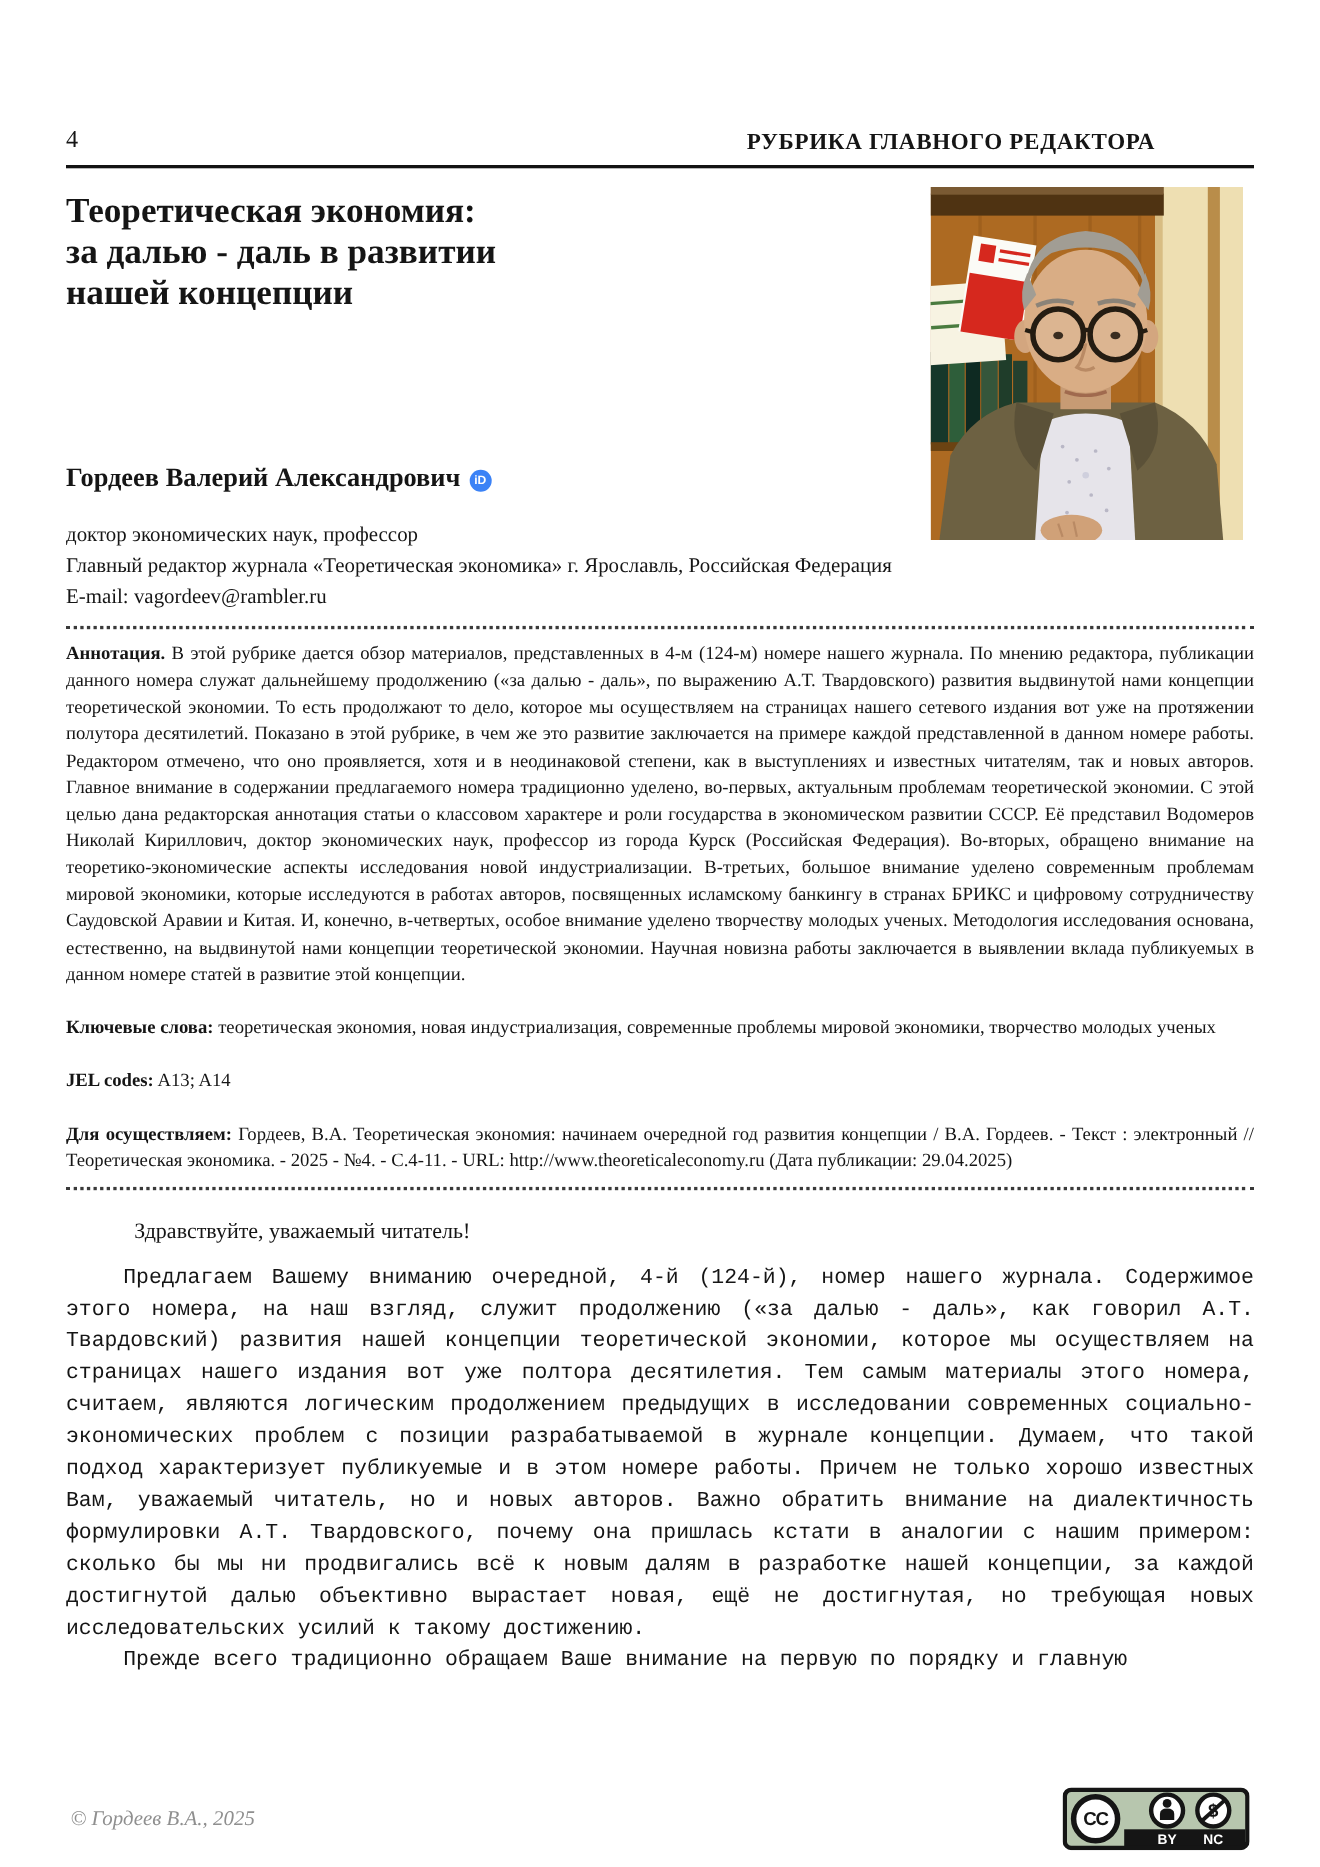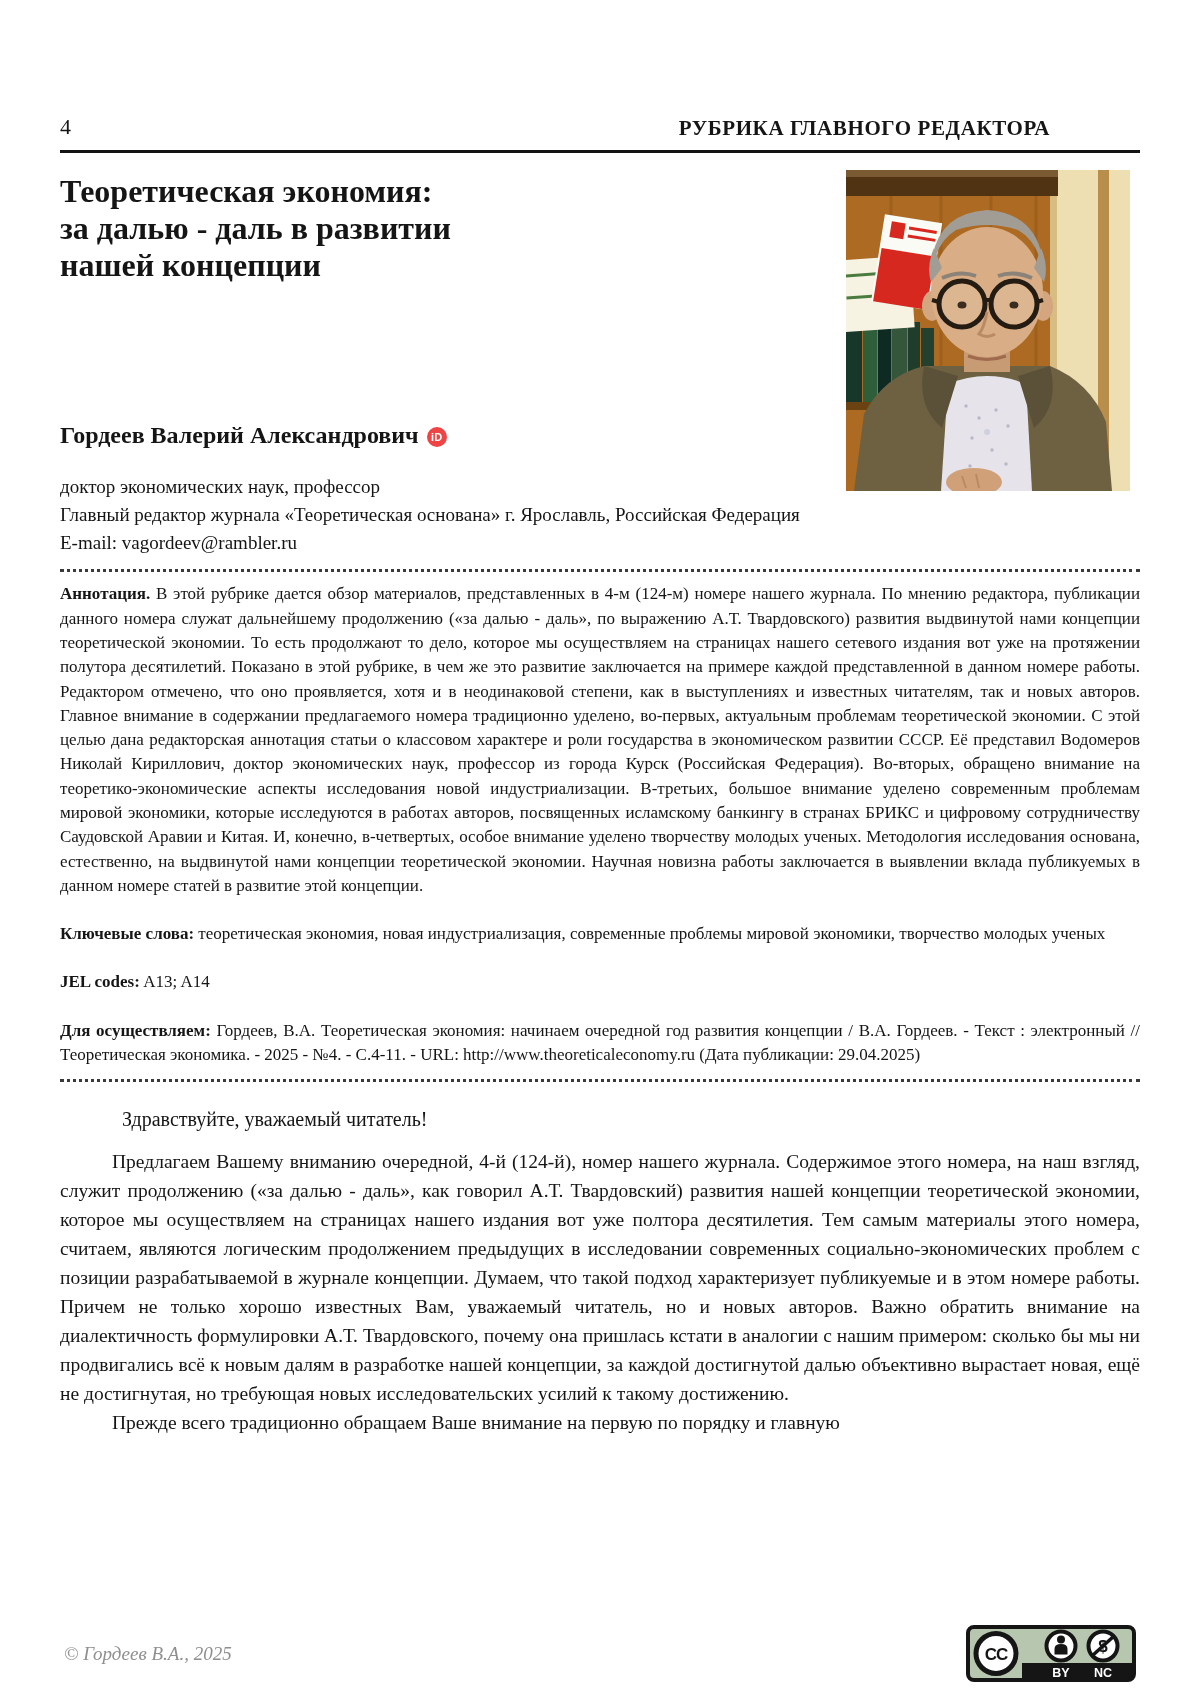--- a/index.html
+++ b/index.html
@@ -18,34 +18,34 @@
   .photo{position:absolute;top:170px;left:846px;width:284px;height:321px;display:block;}
 
   
   h1.title{margin:20px 0 0;font-size:32px;line-height:1.16;font-weight:700;max-width:730px;}
   .tl{display:block;}
 
   
   .author{margin-top:138px;}
   .author-name{font-size:24px;font-weight:700;}
   .orcid{display:inline-block;width:20px;height:20px;margin-left:8px;border-radius:50%;
-         background:#ef4444;color:#ffffff;font-family:"Liberation Sans",sans-serif;
+         background:#3b82f6;color:#ffffff;font-family:"Liberation Sans",sans-serif;
          font-size:11px;font-weight:700;text-align:center;line-height:20px;vertical-align:2px;}
   .affil{font-size:19px;line-height:28px;margin-top:24px;}
   .affil p{margin:0;}
 
   .dotted{border:0;border-top:3px dotted #3a3a3a;margin:12px 0 0;}
 
   .meta{font-size:17px;line-height:24.3px;text-align:justify;margin:10px 0 0;}
   .meta.gap{margin-top:24px;}
   .b{font-weight:700;}
 
   .greeting{font-size:20px;margin:26px 0 16px 62px;}
   .bodytext p{font-size:19.5px;line-height:29px;text-align:justify;margin:0;text-indent:52px;}
-  .bodytext{}
+  .bodytext{font-family:Liberation Mono, monospace;}
 
   
   .copyright{position:absolute;left:64px;bottom:32px;font-size:19px;color:#8f8f8f;font-style:italic;}
   .ccbadge{position:absolute;right:64px;bottom:15px;width:170px;height:57px;display:block;}
 </style>
 </head>
 <body>
 
 <div class="page">
 
@@ -138,21 +138,21 @@
     <h1 class="title">
       <span class="tl">Теоретическая экономия:</span>
       <span class="tl">за далью - даль в развитии</span>
       <span class="tl">нашей концепции</span>
     </h1>
 
     <div class="author">
       <div class="author-name"><span>Гордеев Валерий Александрович</span><span class="orcid"><span>iD</span></span></div>
       <div class="affil">
         <p>доктор экономических наук, профессор</p>
-        <p>Главный редактор журнала «Теоретическая основана» г. Ярославль, Российская Федерация</p>
+        <p>Главный редактор журнала «Теоретическая экономика» г. Ярославль, Российская Федерация</p>
         <p>E-mail: vagordeev@rambler.ru</p>
       </div>
     </div>
 
     <hr class="dotted">
 
     <p class="meta">
       <span class="b">Аннотация.</span>
       <span>В этой рубрике дается обзор материалов, представленных в 4-м (124-м) номере нашего журнала. По мнению редактора, публикации данного номера служат дальнейшему продолжению («за далью - даль», по выражению А.Т. Твардовского) развития выдвинутой нами концепции теоретической экономии. То есть продолжают то дело, которое мы осуществляем на страницах нашего сетевого издания вот уже на протяжении полутора десятилетий. Показано в этой рубрике, в чем же это развитие заключается на примере каждой представленной в данном номере работы. Редактором отмечено, что оно проявляется, хотя и в неодинаковой степени, как в выступлениях и известных читателям, так и новых авторов. Главное внимание в содержании предлагаемого номера традиционно уделено, во-первых, актуальным проблемам теоретической экономии. С этой целью дана редакторская аннотация статьи о классовом характере и роли государства в экономическом развитии СССР. Её представил Водомеров Николай Кириллович, доктор экономических наук, профессор из города Курск (Российская Федерация). Во-вторых, обращено внимание на теоретико-экономические аспекты исследования новой индустриализации. В-третьих, большое внимание уделено современным проблемам мировой экономики, которые исследуются в работах авторов, посвященных исламскому банкингу в странах БРИКС и цифровому сотрудничеству Саудовской Аравии и Китая. И, конечно, в-четвертых, особое внимание уделено творчеству молодых ученых. Методология исследования основана, естественно, на выдвинутой нами концепции теоретической экономии. Научная новизна работы заключается в выявлении вклада публикуемых в данном номере статей в развитие этой концепции.</span>
     </p>

